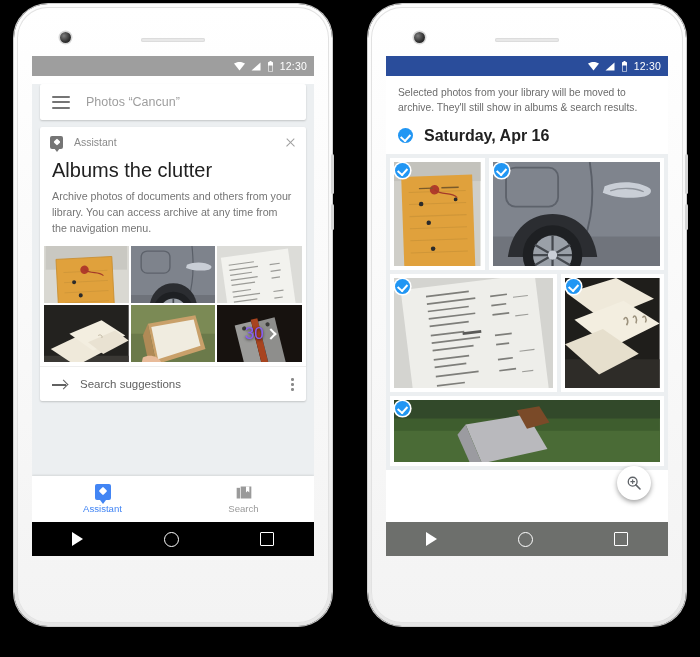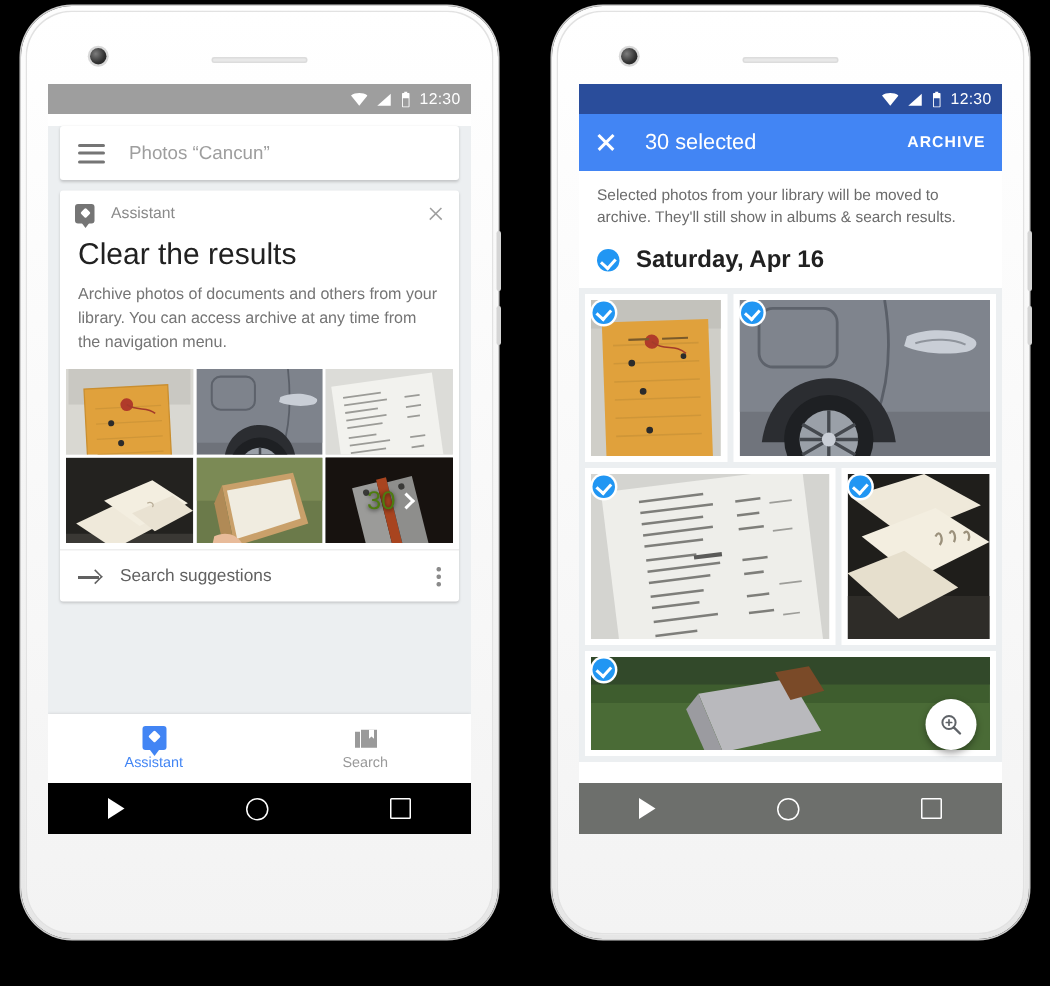--- a/index.html
+++ b/index.html
@@ -55,21 +55,21 @@
   .card-x{margin-left:auto;width:11px;height:11px;position:relative;}
   .card-x::before,.card-x::after{content:"";position:absolute;left:0;top:5px;width:11px;height:1.3px;background:#9e9e9e;}
   .card-x::before{transform:rotate(45deg);} .card-x::after{transform:rotate(-45deg);}
 
   .card-title{padding:0 12px;font-size:20px;color:#212121;line-height:1.1;margin:2px 0 8px;}
   .card-desc{padding:0 12px 10px;font-size:10.7px;color:#757575;line-height:1.48;}
 
   .photo-grid{display:grid;grid-template-columns:repeat(3,1fr);gap:2px;padding:0 4px 0 4px;}
   .ptile{position:relative;height:57px;overflow:hidden;background:#ddd;}
   .ptile.more{background:#17120f;display:flex;align-items:center;justify-content:center;}
-  .more-txt{position:relative;z-index:3;color:#4d7c0f;font-size:17px;display:flex;align-items:center;gap:3px;text-shadow:0 1px 3px rgba(0,0,0,.7);}
+  .more-txt{position:relative;z-index:3;color:#8b5cf6;font-size:17px;display:flex;align-items:center;gap:3px;text-shadow:0 1px 3px rgba(0,0,0,.7);}
   .chev{width:6px;height:6px;border-right:2px solid #fff;border-top:2px solid #fff;transform:rotate(45deg);}
 
   .card-action{display:flex;align-items:center;height:34px;padding:0 12px;border-top:1px solid #eee;margin-top:4px;}
   .arrow-r{width:15px;height:11px;position:relative;}
   .arrow-r::before{content:"";position:absolute;left:0;top:5px;width:14px;height:1.6px;background:#616161;}
   .arrow-r::after{content:"";position:absolute;right:0;top:2.2px;width:6px;height:6px;border-right:1.6px solid #616161;border-top:1.6px solid #616161;transform:rotate(45deg);}
   .action-label{margin-left:13px;font-size:11.5px;color:#616161;}
   .kebab{margin-left:auto;display:flex;flex-direction:column;gap:2.2px;}
   .kebab i{width:2.6px;height:2.6px;border-radius:50%;background:#8a8a8a;display:block;}
 
@@ -158,21 +158,21 @@
             </span>
           <span class="search-ph">Photos “Cancun”</span>
         </div>
 
         <div class="card">
           <div class="card-head">
             <span class="assist-badge"></span>
             <span class="card-head-label">Assistant</span>
             <span class="card-x"></span>
           </div>
-          <div class="card-title">Clear the results</div>
+          <div class="card-title">Albums the clutter</div>
           <div class="card-desc">Archive photos of documents and others from your library. You can access archive at any time from the navigation menu.</div>
 
           <div class="photo-grid">
             <div class="ptile">
               <svg class="art" viewBox="0 0 100 100" preserveAspectRatio="none">
                 <rect width="100" height="100" fill="#d9d8d2"></rect>
                 <rect x="2" y="0" width="96" height="28" fill="#c9c8c2"></rect>
                 <g transform="rotate(-3 50 50)">
                     <rect x="16" y="14" width="66" height="84" fill="#e0a13c"></rect>
                 <rect x="16" y="14" width="66" height="84" fill="none" stroke="#c98e2f" stroke-width="1"></rect>
@@ -307,25 +307,20 @@
             <path d="M19 1v16H1z" fill="#fff"></path>
           </svg>
         <svg class="ic-bat" viewBox="0 0 12 22">
             <rect x="4" y="0" width="4" height="2" fill="#fff"></rect>
             <rect x="1" y="2" width="10" height="19" rx="1" fill="#fff"></rect>
             <rect x="2.2" y="9" width="7.6" height="11" fill="#2a4d9b"></rect>
           </svg>
         <span class="sb-time">12:30</span>
       </div>
 
-      <div class="appbar">
-        <span class="ab-x"></span>
-        <span class="ab-title">30 selected</span>
-        <span class="ab-action">ARCHIVE</span>
-      </div>
 
       <div class="notice">Selected photos from your library will be moved to archive. They'll still show in albums &amp; search results.</div>
 
       <div class="dayrow">
         <span class="check"></span>
         <span class="daylabel">Saturday, Apr 16</span>
       </div>
 
       <div class="selgrid">
 

